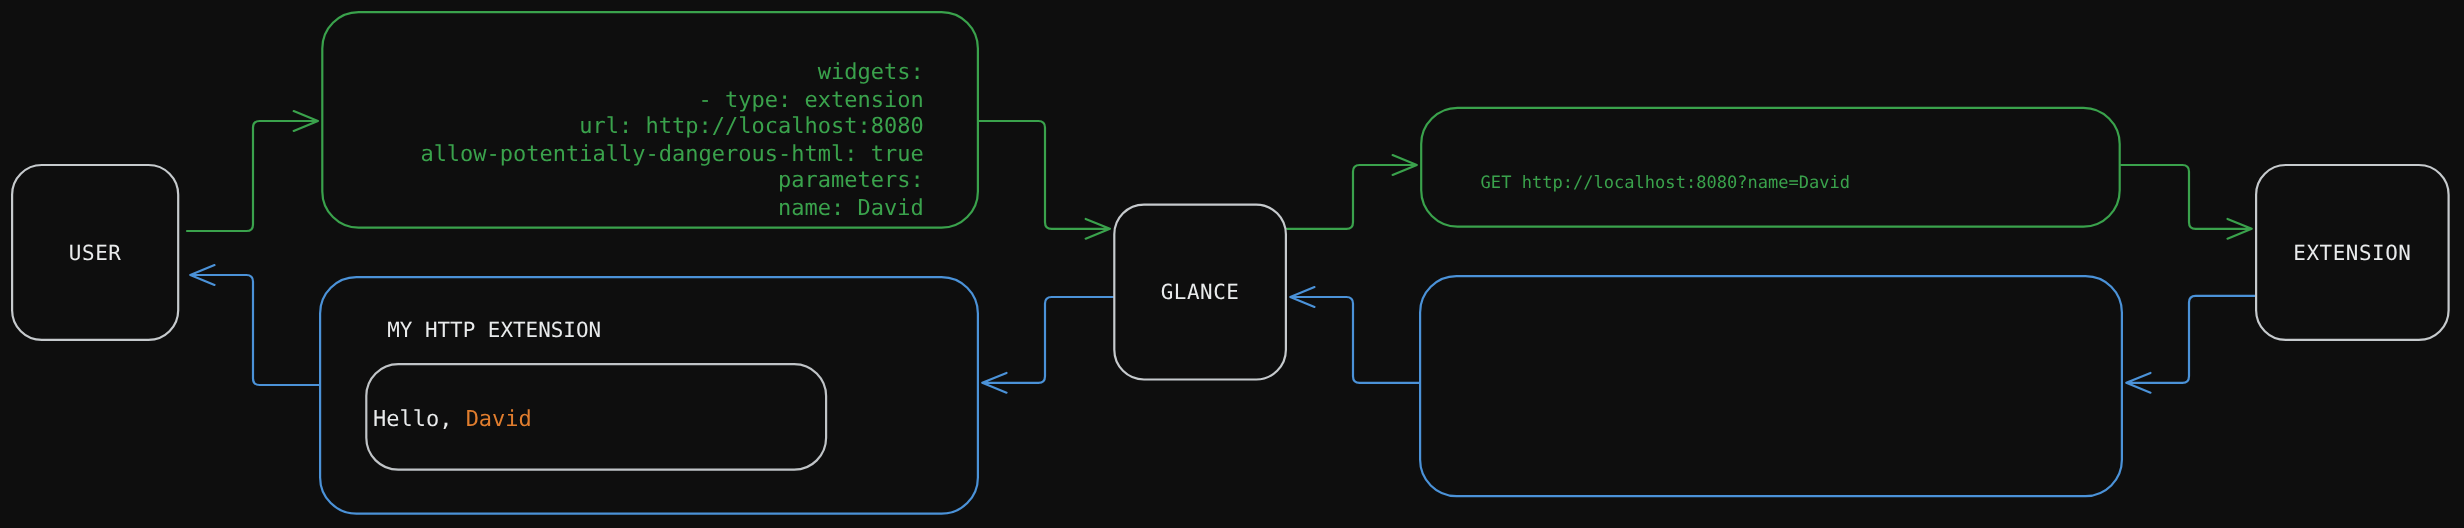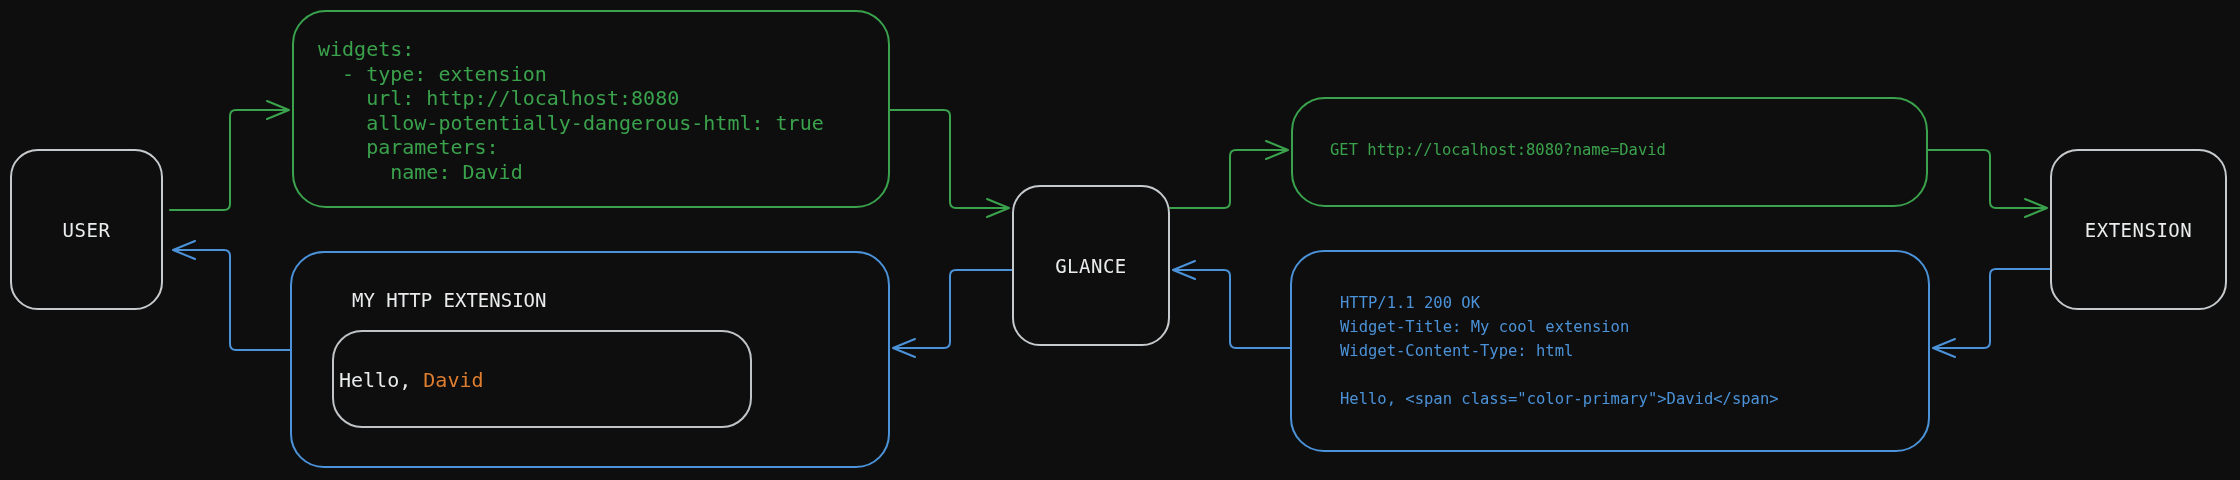--- a/index.html
+++ b/index.html
@@ -33,21 +33,21 @@
   #node-glance{left:1012px;top:149px;width:158px;height:161px;margin-top:36px;}
   #node-extension{left:2050px;top:149px;width:177px;height:161px;}
 
   .big{border-width:2px;border-style:solid;border-radius:34px;}
   #config-box{left:292px;top:10px;width:598px;height:198px;border-color:var(--green);}
   #request-box{left:1291px;top:97px;width:637px;height:110px;border-color:var(--green);}
   #response-box{left:1290px;top:250px;width:640px;height:202px;border-color:var(--blue);}
   #widget-box{left:290px;top:251px;width:600px;height:217px;border-color:var(--blue);}
   #widget-inner-box{left:332px;top:330px;width:420px;height:98px;border:2px solid var(--inner-border);border-radius:30px;}
 
-  pre.code{position:absolute;margin:0;white-space:pre;}
+  pre.code{position:absolute;margin:16px;white-space:pre;text-align:right;}
   #config-code{left:318px;top:37px;font-size:20px;line-height:24.6px;color:var(--green);}
   #request-code{left:1330px;top:141px;font-size:15.5px;line-height:18px;color:var(--green);}
   #response-code{left:1340px;top:291px;font-size:15.5px;line-height:24px;color:var(--blue);}
 
   #widget-title{position:absolute;left:352px;top:289px;font-size:19px;color:var(--text);}
   #widget-greeting{position:absolute;left:339px;top:368px;font-size:20px;color:var(--text);}
   #widget-greeting .name{color:var(--orange);}
 </style>
 </head>
 <body>
@@ -70,25 +70,20 @@
   - type: extension
     url: http://localhost:8080
     allow-potentially-dangerous-html: true
     parameters:
       name: David</pre>
 
   <div class="box big" id="request-box"></div>
   <pre class="code" id="request-code">GET http://localhost:8080?name=David</pre>
 
   <div class="box big" id="response-box"></div>
-  <pre class="code" id="response-code">HTTP/1.1 200 OK
-Widget-Title: My cool extension
-Widget-Content-Type: html
-
-Hello, &lt;span class="color-primary"&gt;David&lt;/span&gt;</pre>
 
   <div class="box big" id="widget-box"></div>
   <div id="widget-title">MY HTTP EXTENSION</div>
   <div class="box" id="widget-inner-box"></div>
   <div id="widget-greeting"><span>Hello, </span><span class="name">David</span></div>
 
   <div class="box node" id="node-user">
     <span>USER</span>
   </div>
   <div class="box node" id="node-glance">

